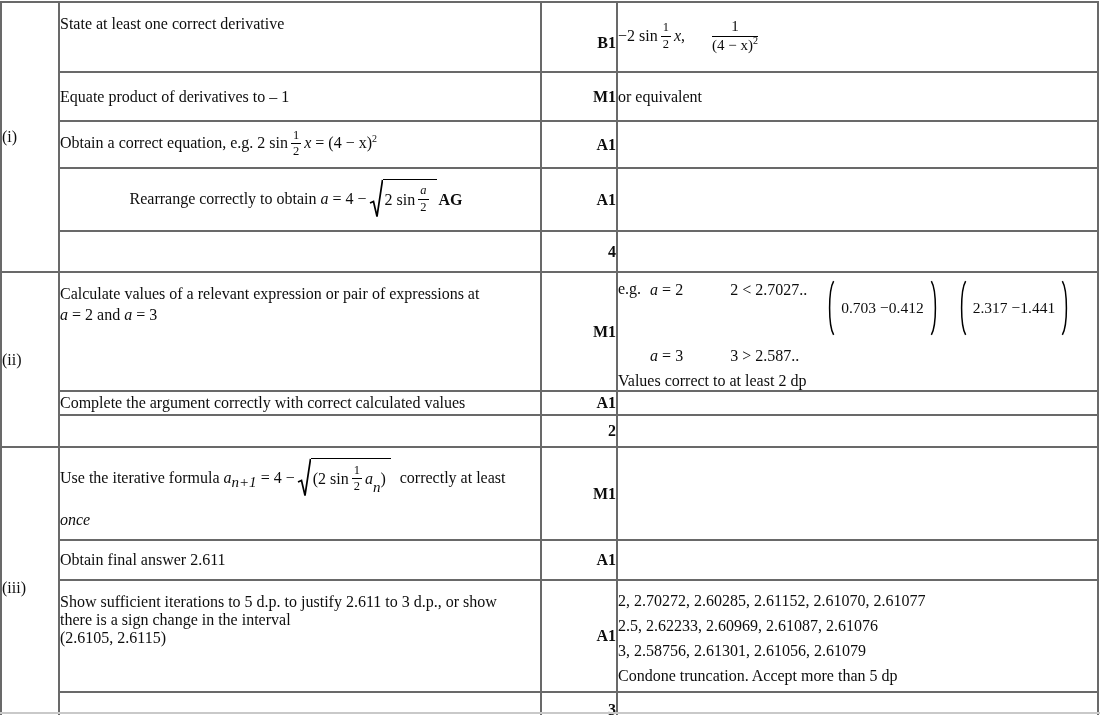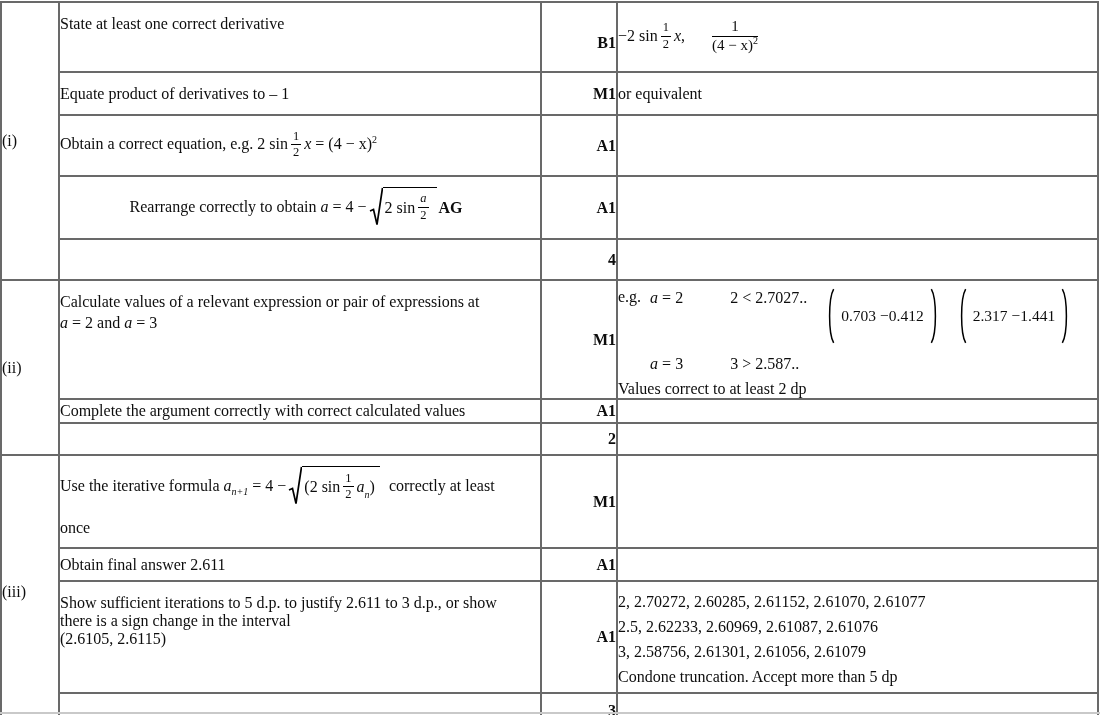--- a/index.html
+++ b/index.html
@@ -26,41 +26,41 @@
   .it{font-style:italic;}
   .gap{display:inline-block;width:24px;}
   .mgap{display:inline-block;width:4px;}
 
   .frac{display:inline-block;vertical-align:middle;text-align:center;line-height:1.05;
         font-size:12.5px;margin:0 3px;position:relative;top:-1px;}
   .frac .n{display:block;border-bottom:1.3px solid #000;padding:0 2px 1px;}
   .frac .d{display:block;padding-top:1px;}
   .frac.lg{font-size:15px;}
   sup.sp{font-size:10px;vertical-align:super;line-height:0;}
-  sub.sb{font-size:10px;line-height:0;margin-top:16px;}
+  sub.sb{font-size:15px;line-height:0;margin-top:16px;}
 
   .sqrt{display:inline-flex;align-items:stretch;vertical-align:middle;margin:0 2px;position:relative;top:-1px;}
   .radsvg{width:14px;flex:0 0 14px;}
   .rbody{border-top:1.7px solid #000;display:inline-flex;align-items:center;padding:3px 5px 1px 2px;}
   .rbody .frac{margin:0 3px;}
 
   .split{display:flex;justify-content:center;align-items:center;padding-right:8px;}
   .ag{font-weight:bold;}
 
   .eg-row{display:flex;align-items:flex-start;}
   .eg{margin-right:9px;}
   .eg-grid{display:inline-grid;grid-template-columns:auto auto;column-gap:28px;row-gap:4px;line-height:1.2;gap:47px;}
   .vec{display:inline-flex;align-items:stretch;height:56px;margin-left:19px;}
   .vec .vcol{display:flex;flex-direction:row;justify-content:center;align-items:center;padding:0 6px;gap:4px;font-size:15.5px;line-height:1.1;}
   .paren{width:9px;flex:0 0 9px;}
   .note{margin-top:7px;}
 
   .fline{white-space:nowrap;}
   .suffix{margin-left:7px;}
-  .once{margin-top:12px;}
+  .once{margin-top:12px;font-style:italic;}
   .l2{margin-top:3px;}
 
   .bottom-edge{position:absolute;left:0;top:712px;width:1100px;height:2px;background:#c9c9c9;}
 </style>
 </head>
 <body>
 
 <div class="sheet">
   <table class="ms">
     <colgroup>
@@ -79,33 +79,33 @@
           <span>State at least one correct derivative</span>
         </td>
         <td class="mark pt12">
           <span>B1</span>
         </td>
         <td class="guid">
           <span class="fline"><span>−2 sin</span><span class="frac"><span class="n">1</span><span class="d">2</span></span><span class="it">x</span><span>,</span><span class="gap"></span><span class="frac lg"><span class="n">1</span><span class="d"><span>(4 − x)</span><sup class="sp">2</sup></span></span></span>
         </td>
       </tr>
 
-      <tr style="height:43px;">
+      <tr style="height:49px;">
         <td class="ans">
           <span>Equate product of derivatives to – 1</span>
         </td>
         <td class="mark">
           <span>M1</span>
         </td>
         <td class="guid">
           <span>or equivalent</span>
         </td>
       </tr>
 
-      <tr style="height:61px;">
+      <tr style="height:47px;">
         <td class="ans">
           <span class="fline"><span>Obtain a correct equation, e.g.</span><span class="mgap"></span><span>2 sin</span><span class="frac"><span class="n">1</span><span class="d">2</span></span><span class="it">x</span> <span>=</span> <span>(4 − x)</span><sup class="sp">2</sup></span>
         </td>
         <td class="mark">
           <span>A1</span>
         </td>
         <td class="guid"></td>
       </tr>
 
       <tr style="height:63px;">
@@ -228,21 +228,21 @@
                 </span>
               </span><span class="suffix">correctly at least</span></div>
           <div class="once">once</div>
         </td>
         <td class="mark">
           <span>M1</span>
         </td>
         <td class="guid"></td>
       </tr>
 
-      <tr style="height:33px;">
+      <tr style="height:40px;">
         <td class="ans">
           <span>Obtain final answer 2.611</span>
         </td>
         <td class="mark">
           <span>A1</span>
         </td>
         <td class="guid"></td>
       </tr>
 
       <tr style="height:112px;">

